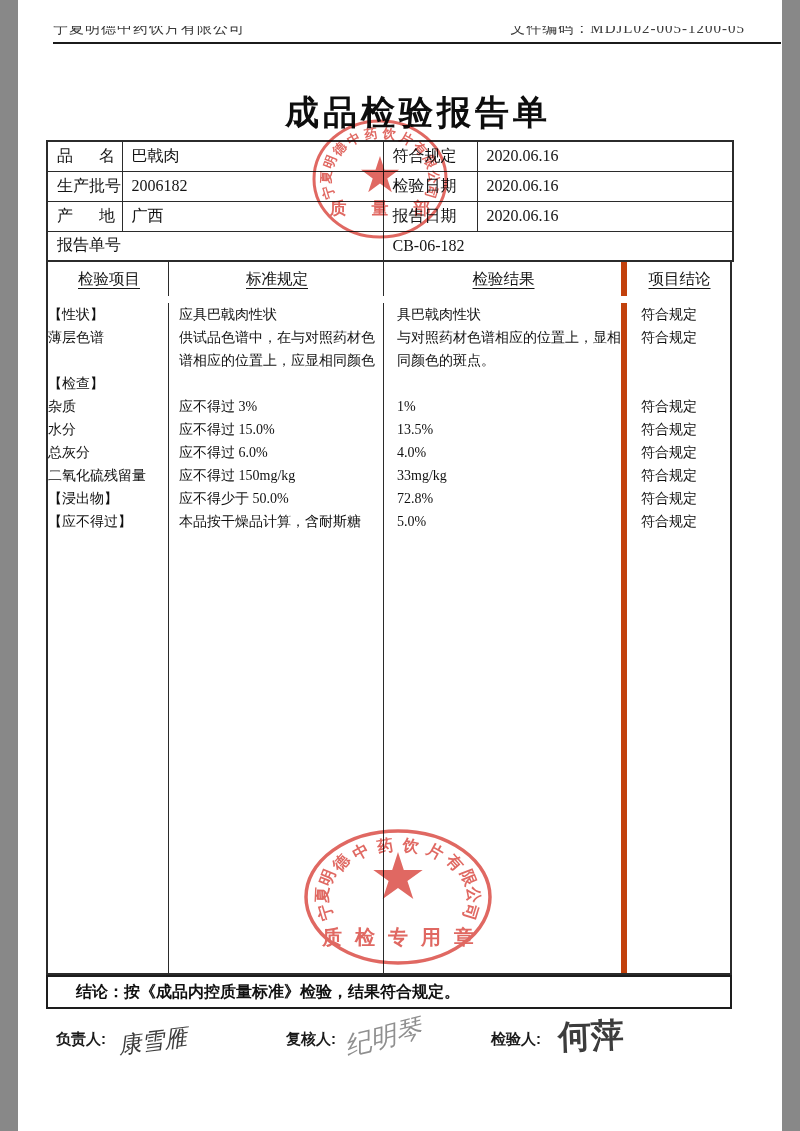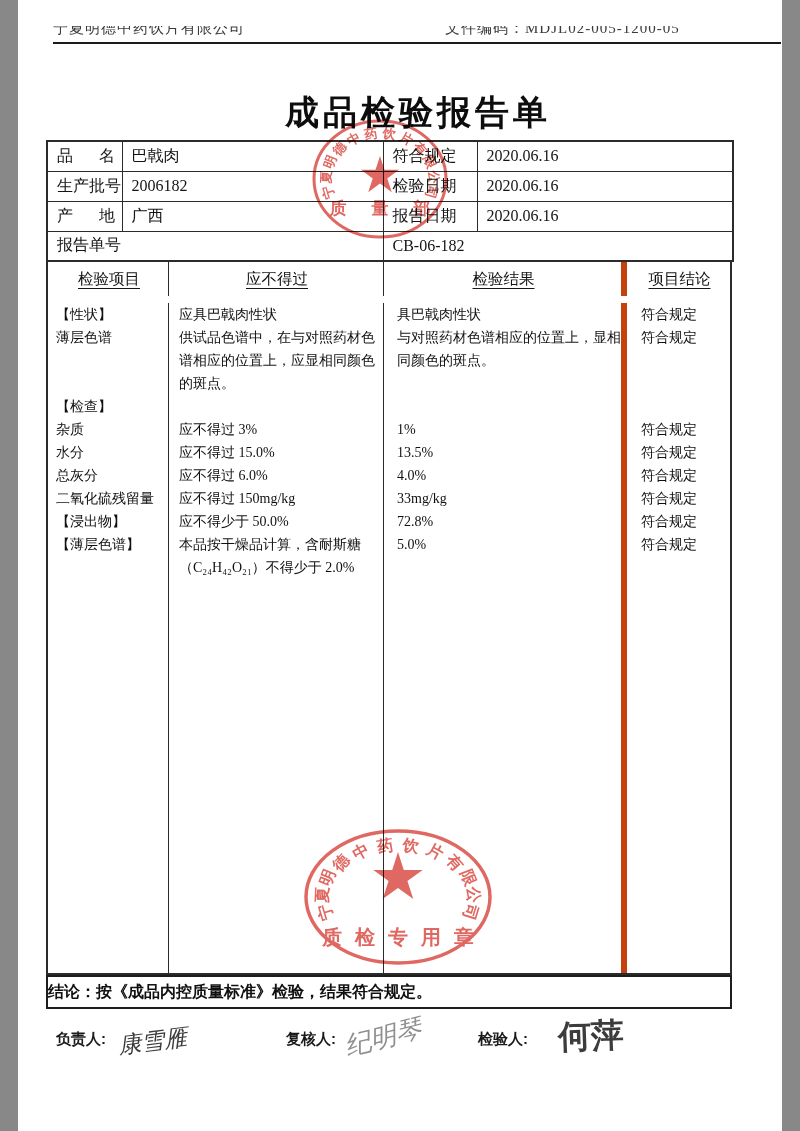--- a/index.html
+++ b/index.html
@@ -3,48 +3,48 @@
 <meta charset="utf-8">
 <style>
   * { margin:0; padding:0; box-sizing:border-box; }
   body { background:#888; font-family:"Liberation Serif","DejaVu Serif",serif; }
   .page { position:relative; width:764px; height:1131px; background:#ffffff; margin:0 auto; overflow:hidden; color:#161616; }
 
   
   .clip { position:absolute; top:26px; height:14px; overflow:hidden; }
   .clip .ctext { display:block; margin-top:-9px; font-size:15px; line-height:22px; color:#3a3a3a; letter-spacing:1px; white-space:nowrap; }
   .hdr-left { left:35px; width:260px; }
-  .hdr-right { right:37px; width:300px; }
+  .hdr-right { right:37px; width:300px; text-align:right; }
   .rule { position:absolute; left:35px; top:42px; width:728px; height:2px; background:#1b1b1b; }
 
   .title { position:absolute; left:0; top:74px; width:800px; text-align:center; font-size:34px; font-weight:bold; letter-spacing:4px; color:#0d0d0d;margin-top:16px; }
 
   
   table.info { position:absolute; left:28px; top:140px; width:686px; border-collapse:collapse; table-layout:fixed; }
   table.info td { border:1px solid #2b2b2b; height:30px; font-size:16px; padding:0 0 0 9px; color:#141414; white-space:nowrap; }
   table.info { border:2px solid #2b2b2b; }
   .spread { display:inline-block; width:58px; text-align:justify; text-align-last:justify; }
 
   
   .main { position:absolute; left:28px; top:260px; width:686px; height:715px; border:2px solid #2b2b2b; display:flex; flex-direction:column; }
   .mhead { display:flex; height:34px; align-items:center; flex:0 0 34px; }
   .mhead .hc { font-size:15.5px; text-align:center; color:#141414; height:100%; display:flex; align-items:center; justify-content:center; }
   .mhead .hc span { text-decoration:underline; text-underline-offset:4px; }
   .mbody { flex:1; display:flex; flex-direction:column; padding-top:7px; }
   .mline { display:flex; height:23px; line-height:23px; flex:0 0 23px; }
   .mline.fill { flex:1; height:auto; }
   .mc { font-size:14px; white-space:nowrap; color:#101010; overflow:visible; }
-  .c1 { width:121px; border-right:1px solid #2b2b2b; padding-left:8px; }
+  .c1 { width:121px; border-right:1px solid #2b2b2b; }
   .c2 { width:215px; border-right:1px solid #2b2b2b; padding-left:10px; }
   .c3 { width:243px; border-right:6px solid #c2410c; padding-left:13px; }
   .c4 { flex:1; padding-left:14px; }
   .mhead .c1,.mhead .c2,.mhead .c3,.mhead .c4 { padding-left:2px;align-items:center; }
 
   
-  .conclusion { position:absolute; left:28px; top:975px; width:686px; height:34px; border:2px solid #1d1d1d; font-size:16px; font-weight:bold; line-height:30px; padding-left:0; color:#101010; font-family:"Liberation Sans","DejaVu Sans",sans-serif; }
+  .conclusion { position:absolute; left:28px; top:975px; width:686px; height:34px; border:2px solid #1d1d1d; font-size:16px; font-weight:bold; line-height:30px; padding-left:28px; color:#101010; font-family:"Liberation Sans","DejaVu Sans",sans-serif; }
 
   
   .sig-label { position:absolute; top:1030px; font-size:15px; font-weight:bold; color:#1a1a1a; font-family:"Liberation Sans","DejaVu Sans",sans-serif; }
   .sig-name { position:absolute; color:#3c3c3c; font-style:italic; font-family:"DejaVu Sans",sans-serif; }
   .name-1 { left:100px; top:1026px; font-size:23px; transform:rotate(-7deg); }
   .name-2 { left:326px; top:1020px; font-size:26px; color:#8f8f8f; transform:rotate(-14deg); font-weight:300; }
   .name-3 { left:540px; top:1014px; font-size:33px; transform:rotate(-2deg); font-style:normal; font-weight:bold; }
 
   svg.stamps { position:absolute; left:0; top:0; pointer-events:none; mix-blend-mode:multiply; opacity:0.82; }
 </style>
@@ -95,21 +95,21 @@
     </tr>
   </tbody>
     </table>
 
   <div class="main">
     <div class="mhead">
       <div class="hc c1">
           <span>检验项目</span>
         </div>
       <div class="hc c2">
-          <span>应不得过</span>
+          <span>标准规定</span>
         </div>
       <div class="hc c3">
           <span>检验结果</span>
         </div>
       <div class="hc c4">
           <span>项目结论</span>
         </div>
     </div>
     <div class="mbody" id="mt-body">
         <div class="mline">
@@ -124,26 +124,20 @@
           <div class="mc c3">与对照药材色谱相应的位置上，显相</div>
           <div class="mc c4">符合规定</div>
         </div>
         <div class="mline">
           <div class="mc c1"></div>
           <div class="mc c2">谱相应的位置上，应显相同颜色</div>
           <div class="mc c3">同颜色的斑点。</div>
           <div class="mc c4"></div>
         </div>
         <div class="mline">
-          <div class="mc c1"></div>
-          <div class="mc c2">的斑点。</div>
-          <div class="mc c3"></div>
-          <div class="mc c4"></div>
-        </div>
-        <div class="mline">
           <div class="mc c1">【检查】</div>
           <div class="mc c2"></div>
           <div class="mc c3"></div>
           <div class="mc c4"></div>
         </div>
         <div class="mline">
           <div class="mc c1">杂质</div>
           <div class="mc c2">应不得过 3%</div>
           <div class="mc c3">1%</div>
           <div class="mc c4">符合规定</div>
@@ -166,47 +160,41 @@
           <div class="mc c3">33mg/kg</div>
           <div class="mc c4">符合规定</div>
         </div>
         <div class="mline">
           <div class="mc c1">【浸出物】</div>
           <div class="mc c2">应不得少于 50.0%</div>
           <div class="mc c3">72.8%</div>
           <div class="mc c4">符合规定</div>
         </div>
         <div class="mline">
-          <div class="mc c1">【薄层色谱】</div>
+          <div class="mc c1">【应不得过】</div>
           <div class="mc c2">本品按干燥品计算，含耐斯糖</div>
           <div class="mc c3">5.0%</div>
           <div class="mc c4">符合规定</div>
-        </div>
-        <div class="mline">
-          <div class="mc c1"></div>
-          <div class="mc c2">（C₂₄H₄₂O₂₁）不得少于 2.0%</div>
-          <div class="mc c3"></div>
-          <div class="mc c4"></div>
         </div>
         <div class="mline fill">
           <div class="mc c1"></div>
           <div class="mc c2"></div>
           <div class="mc c3"></div>
           <div class="mc c4"></div>
         </div>
       </div>
   </div>
 
   <div class="conclusion">结论：按《成品内控质量标准》检验，结果符合规定。</div>
 
   <span class="sig-label" style="left:38px">负责人:</span>
   <span class="sig-name name-1">康雪雁</span>
   <span class="sig-label" style="left:268px">复核人:</span>
   <span class="sig-name name-2">纪明琴</span>
-  <span class="sig-label" style="left:460px">检验人:</span>
+  <span class="sig-label" style="left:473px">检验人:</span>
   <span class="sig-name name-3">何萍</span>
 
   <svg class="stamps" width="800" height="1131" id="stamp-layer">
       <g>
         <ellipse cx="362" cy="179" rx="66" ry="58" fill="none" stroke="#d9473f" stroke-width="3"></ellipse>
         <polygon points="362.0,156.0 357.5,169.8 343.0,169.8 354.7,178.4 350.2,192.2 362.0,183.6 373.8,192.2 369.3,178.4 381.0,169.8 366.5,169.8" fill="#d9473f"></polygon>
         <text transform="translate(310.4,192.4) rotate(-107.0)" font-size="13" fill="#d9473f" text-anchor="middle" dominant-baseline="central" font-weight="bold" font-family="Liberation Serif, DejaVu Serif, serif">宁</text>
         <text transform="translate(308.0,177.0) rotate(-87.5)" font-size="13" fill="#d9473f" text-anchor="middle" dominant-baseline="central" font-weight="bold" font-family="Liberation Serif, DejaVu Serif, serif">夏</text>
         <text transform="translate(311.9,161.8) rotate(-68.1)" font-size="13" fill="#d9473f" text-anchor="middle" dominant-baseline="central" font-weight="bold" font-family="Liberation Serif, DejaVu Serif, serif">明</text>
         <text transform="translate(321.5,148.6) rotate(-48.6)" font-size="13" fill="#d9473f" text-anchor="middle" dominant-baseline="central" font-weight="bold" font-family="Liberation Serif, DejaVu Serif, serif">德</text>

